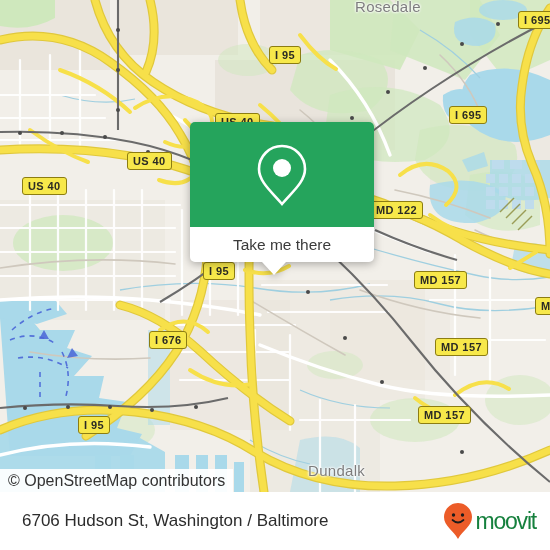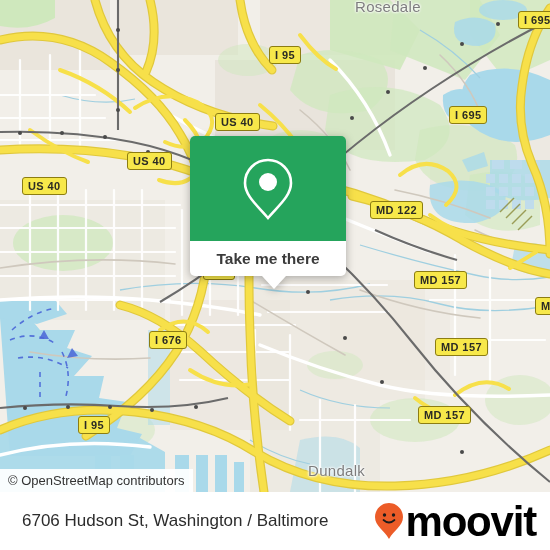--- a/index.html
+++ b/index.html
@@ -38,32 +38,31 @@
     letter-spacing:.3px;
     white-space:nowrap;
     text-shadow:0 0 3px #fff,0 0 3px #fff,0 0 2px #fff;
   }
 
   
   .attrib{
     position:absolute;left:0;bottom:0;
     background:rgba(255,255,255,.93);
     color:#333;
-    font-size:13px;
+    font-size:16px;
     line-height:23px;
     height:23px;
     padding:0 8px 0 8px;
     white-space:nowrap;
   }
 
   
   .callout{
-    position:absolute;left:190px;top:136px;width:156px;
+    position:absolute;left:190px;top:122px;width:184px;
     filter:drop-shadow(0 2px 4px rgba(0,0,0,.30));
-    font-weight:bold;
   }
   .callout-top{
     background:#25a45c;
     height:105px;
     border-radius:5px 5px 0 0;
     display:flex;align-items:center;justify-content:center;
   }
   .callout-bot{
     background:#fff;
     height:35px;
@@ -85,21 +84,21 @@
   .footer{
     position:absolute;left:0;bottom:0;width:550px;height:58px;
     background:#fff;
     display:flex;align-items:center;justify-content:space-between;
     box-sizing:border-box;
     padding:0 14px 0 22px;
   }
   .footer-title{color:#2c2c2c;font-size:17px;white-space:nowrap;}
   .brand{display:flex;align-items:center;gap:2px;}
   .brand-word{
-    color:#000000;font-size:42px;font-weight:bold;letter-spacing:-1.2px;line-height:33px;
+    color:#15803d;font-size:23px;font-weight:normal;letter-spacing:-1.2px;line-height:33px;
   }
 </style>
 </head>
 <body>
 
 <div class="app">
 
   <div class="map">
     <svg class="map-svg" width="550" height="492" viewBox="0 0 550 492">
       <defs>

